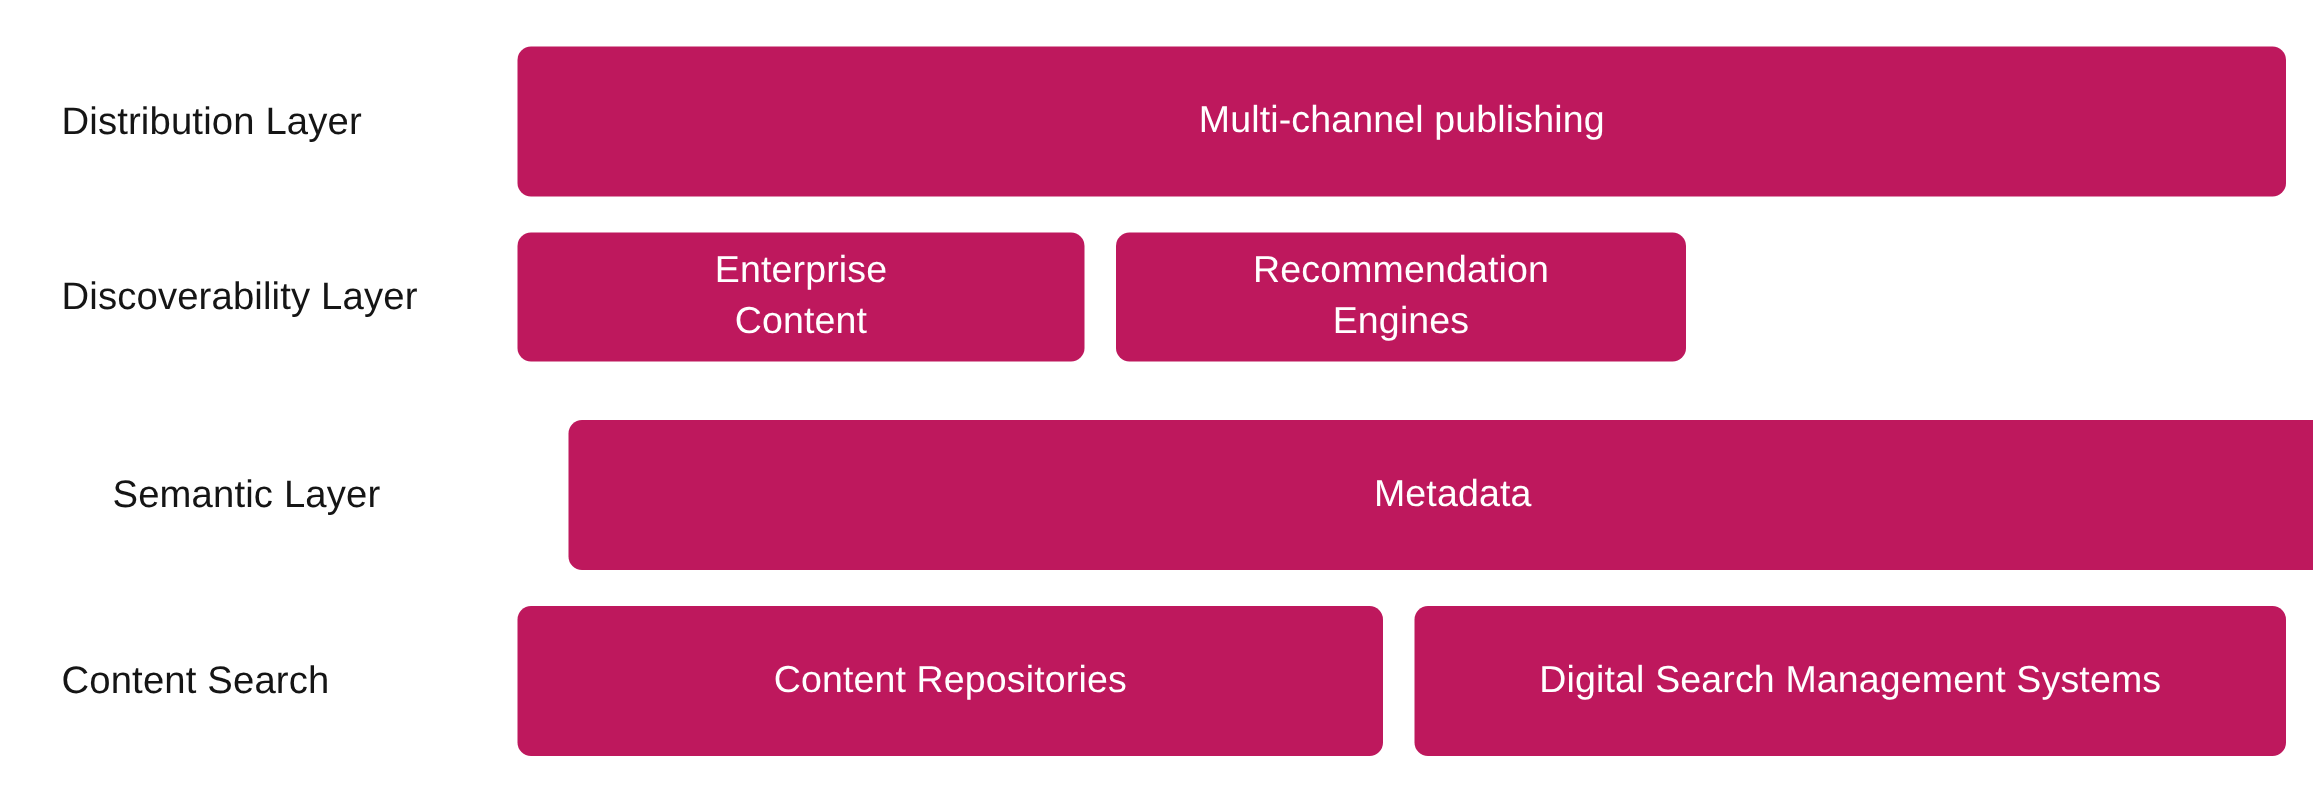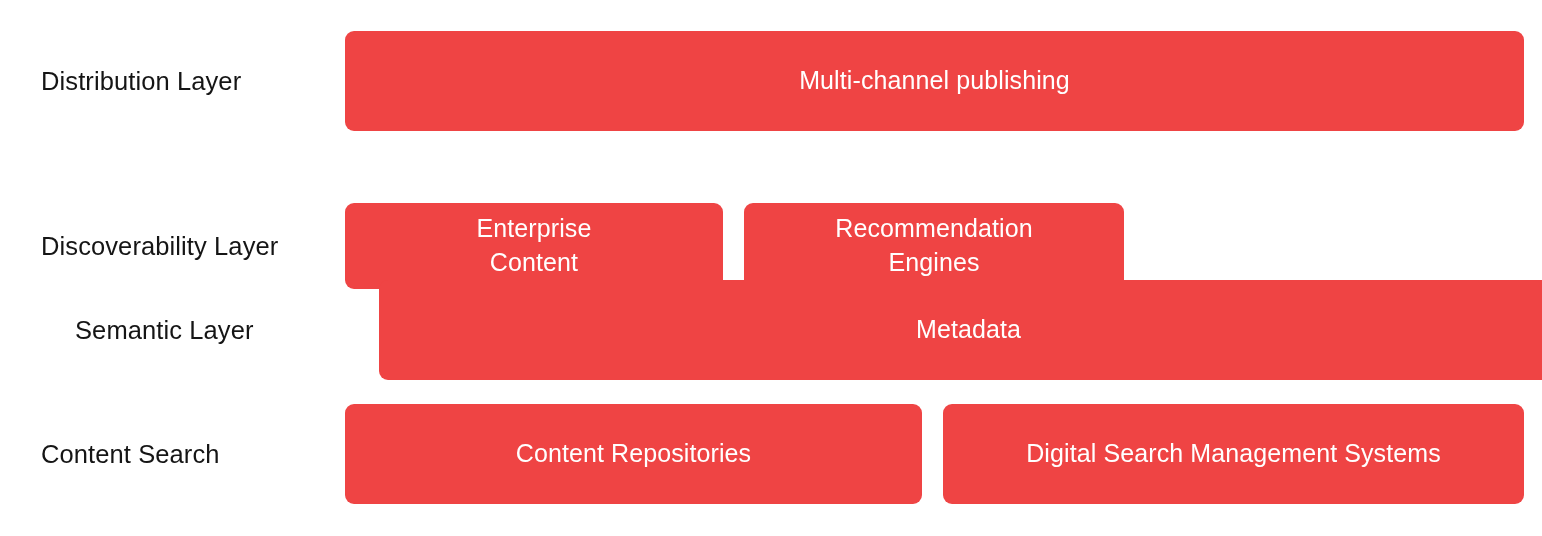--- a/index.html
+++ b/index.html
@@ -43,39 +43,39 @@
     position: absolute;
     left: 345px;
     right: 18px;
     top: 0;
     bottom: 0;
     display: flex;
     flex-direction: row;
     gap: 21px;
   }
   .node-box {
-    background: #ef4444;
+    background: #be185d;
     border-radius: 9px;
     color: #ffffff;
     display: flex;
     align-items: center;
     justify-content: center;
     text-align: center;
     font-size: 25px;
     font-weight: 400;
     line-height: 1.35;
     letter-spacing: 0.1px;
     padding: 4px 12px;
     box-sizing: border-box;
     flex: 1 1 0;
   }
 
   
   #row-distribution   { top: 31px;  height: 100px; }
-  #row-discoverability{ top: 155px; height: 86px; margin-top: 48px; }
+  #row-discoverability{ top: 155px; height: 86px; }
   #row-semantic       { top: 280px; height: 100px; margin-left: 34px; }
   #row-content        { top: 404px; height: 100px; }
 
   
   #row-discoverability .boxes > .node-box:nth-child(1) { flex: 0 0 378px; }
   #row-discoverability .boxes > .node-box:nth-child(2) { flex: 0 0 380px; }
   #row-discoverability .boxes > .node-box:nth-child(3) { flex: 0 0 380px; }
 
   
   #row-content .boxes > .node-box:nth-child(1) { flex: 0 0 577px; }

